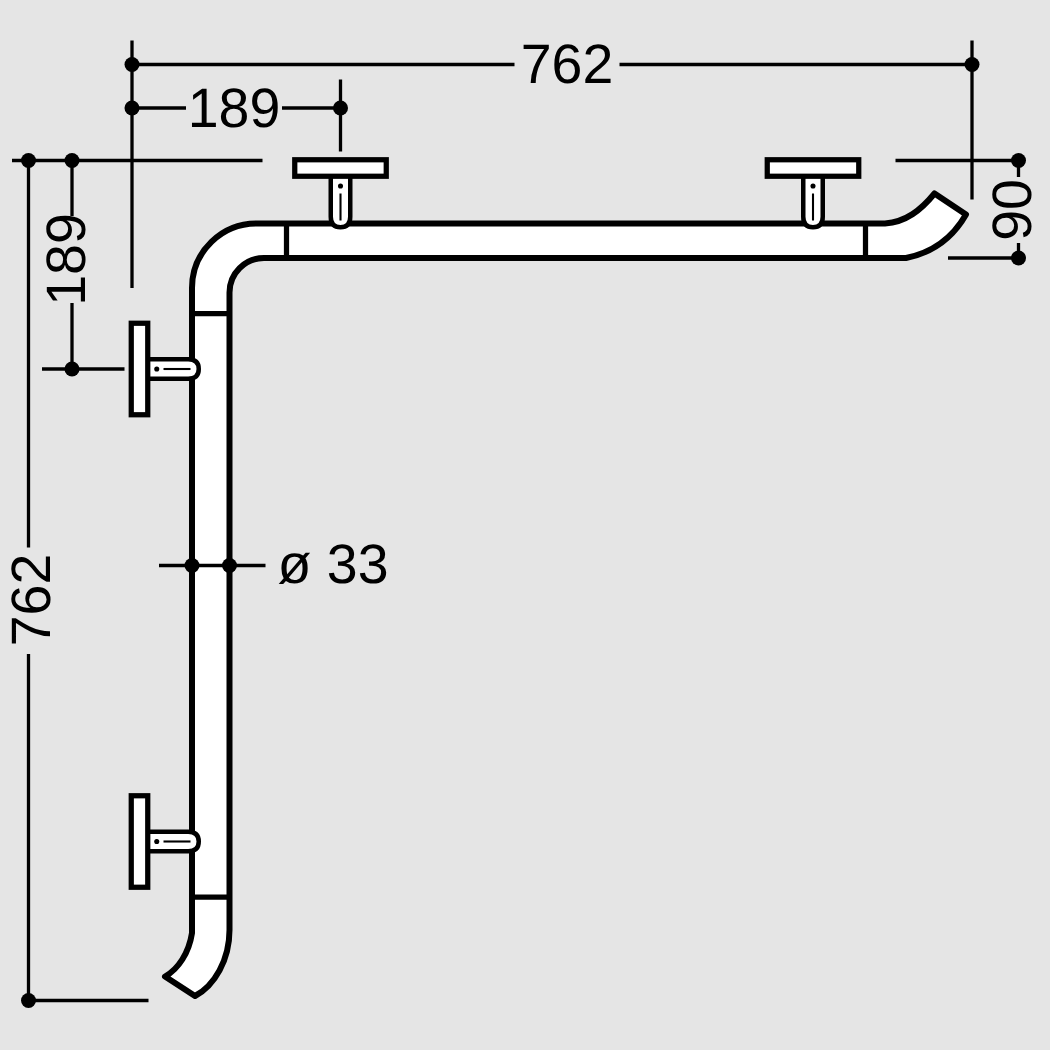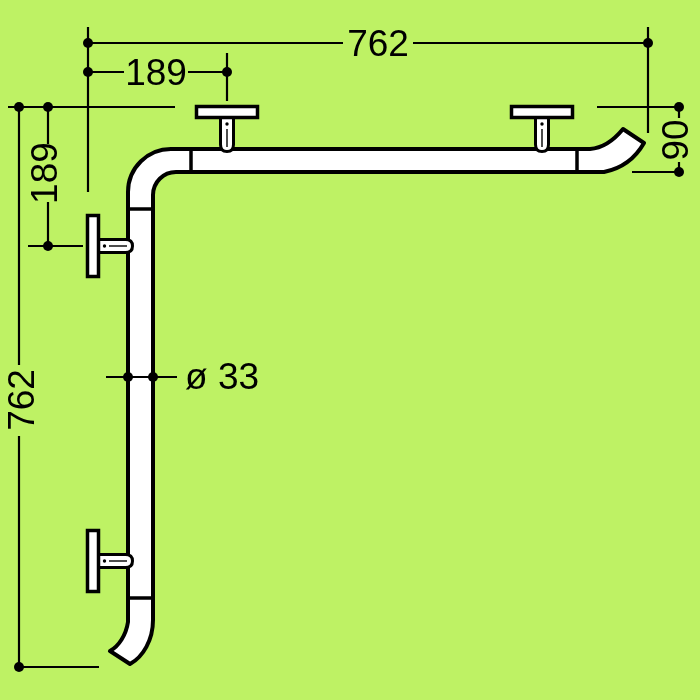--- a/index.html
+++ b/index.html
@@ -1,18 +1,18 @@
 <!DOCTYPE html>
 <html><head>
 <meta charset="utf-8">
 <style>
   html, body { margin: 0; padding: 0; background: #ffffff; }
   .canvas {
     width: 700px; height: 700px;
-    background: #bef264;
+    background: #e5e5e5;
     position: relative;
     font-family: "Liberation Sans", sans-serif;
   }
   svg text {
     font-family: "Liberation Sans", sans-serif;
     font-size: 37px;
     fill: #000000;
   }
 </style>
 </head>

